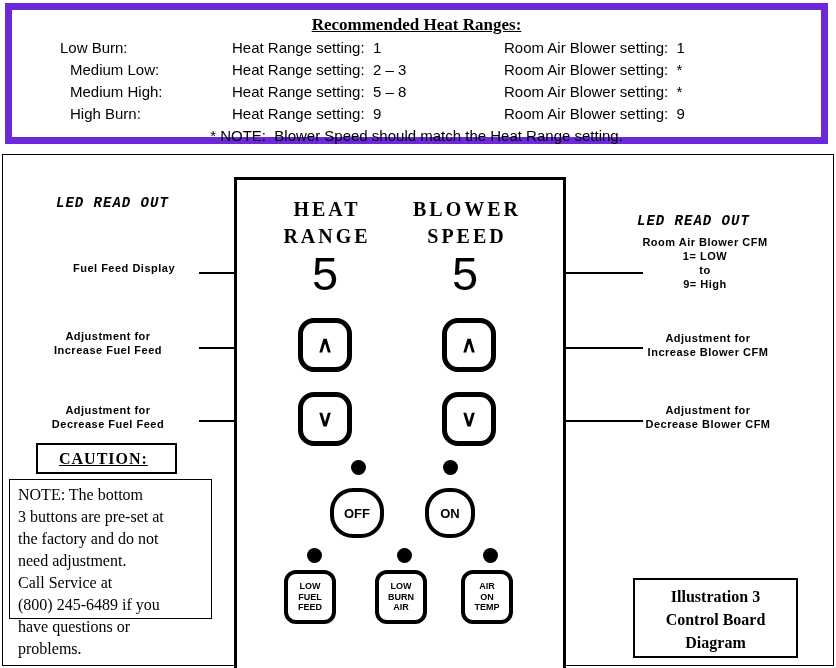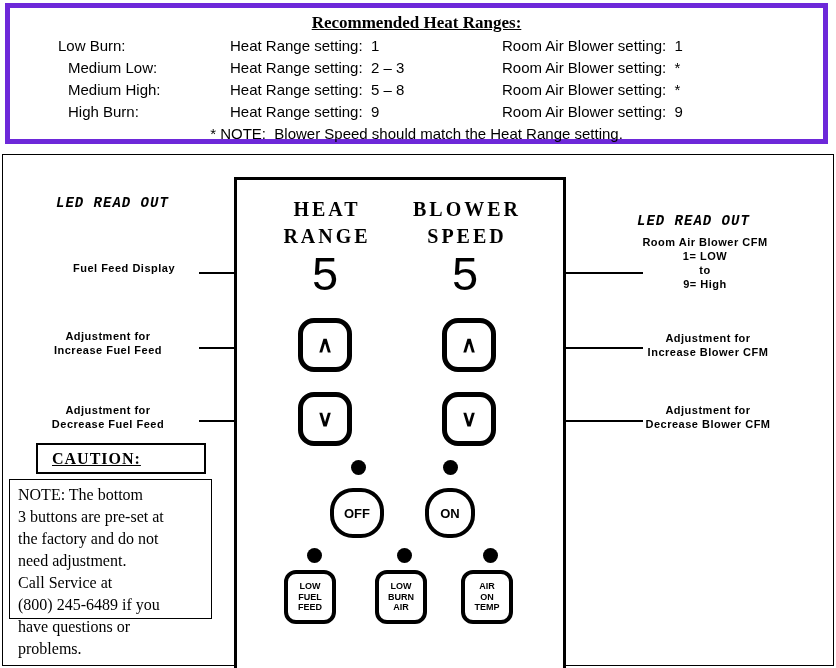--- a/index.html
+++ b/index.html
@@ -1,21 +1,21 @@
 <!DOCTYPE html>
 <html><head>
 <meta charset="utf-8">
 <style>
   html,body{margin:0;padding:0;background:#fff;}
   #page{position:relative;width:836px;height:668px;background:#fff;overflow:hidden;
         font-family:"Liberation Sans",sans-serif;color:#000;}
   .abs{position:absolute;box-sizing:border-box;}
 
   
-  #top-box{left:5px;top:3px;width:823px;height:141px;border:5px solid #6d28d9;}
+  #top-box{left:5px;top:3px;width:823px;height:141px;border:7px solid #6d28d9;}
   #top-title{left:0;top:5px;width:100%;text-align:center;font-weight:bold;font-size:17px;
              text-decoration:underline;font-family:"Liberation Serif",serif;}
   .tbl-cell{position:absolute;font-size:15px;white-space:pre-wrap;}
   #top-note{left:0;top:117px;width:100%;text-align:center;font-size:15px;white-space:pre-wrap;}
 
   
   #main-box{left:2px;top:154px;width:832px;height:512px;border:1px solid #000;}
 
   
   #board{left:231px;top:22px;width:332px;height:610px;border:3px solid #000;background:#fff;}
@@ -35,23 +35,23 @@
 
   
   .hline{position:absolute;height:2px;background:#000;}
 
   
   .led-label{position:absolute;font-weight:bold;font-style:italic;font-size:14px;letter-spacing:1px;font-family:Liberation Mono, monospace;}
   .side-label{position:absolute;font-weight:bold;font-size:11px;letter-spacing:0.5px;
               text-align:center;line-height:14px;white-space:pre-line;}
 
   
-  #caution-box{left:33px;top:288px;width:170px;height:31px;border:2px solid #000;
+  #caution-box{left:33px;top:288px;width:141px;height:31px;border:2px solid #000;
                font-family:"Liberation Serif",serif;font-weight:bold;font-size:16px;
-               text-decoration:underline;line-height:27px;padding-left:14px;letter-spacing:1px;}
+               text-decoration:underline;line-height:27px;padding-left:21px;letter-spacing:1px;}
   
   #note-box{left:6px;top:324px;width:203px;height:140px;border:1px solid #000;
             font-family:"Liberation Serif",serif;font-size:16px;line-height:22px;
             padding:4px 8px;white-space:pre-line;}
   
   #illustration-box{left:630px;top:423px;width:165px;height:80px;border:2px solid #000;
             font-family:"Liberation Serif",serif;font-weight:bold;font-size:16px;line-height:23px;
             text-align:center;padding-top:5px;white-space:pre-line;}
 </style>
 </head>
@@ -158,15 +158,18 @@
 
     <div id="note-box" class="abs">NOTE:    The bottom
 3 buttons are pre-set at
 the factory and do not
 need adjustment.
 Call Service at
 (800) 245-6489 if you
 have questions or
 problems.</div>
 
+    <div id="illustration-box" class="abs">Illustration 3
+Control Board
+Diagram</div>
 
   </div>
 </div>
 
 </body></html>

